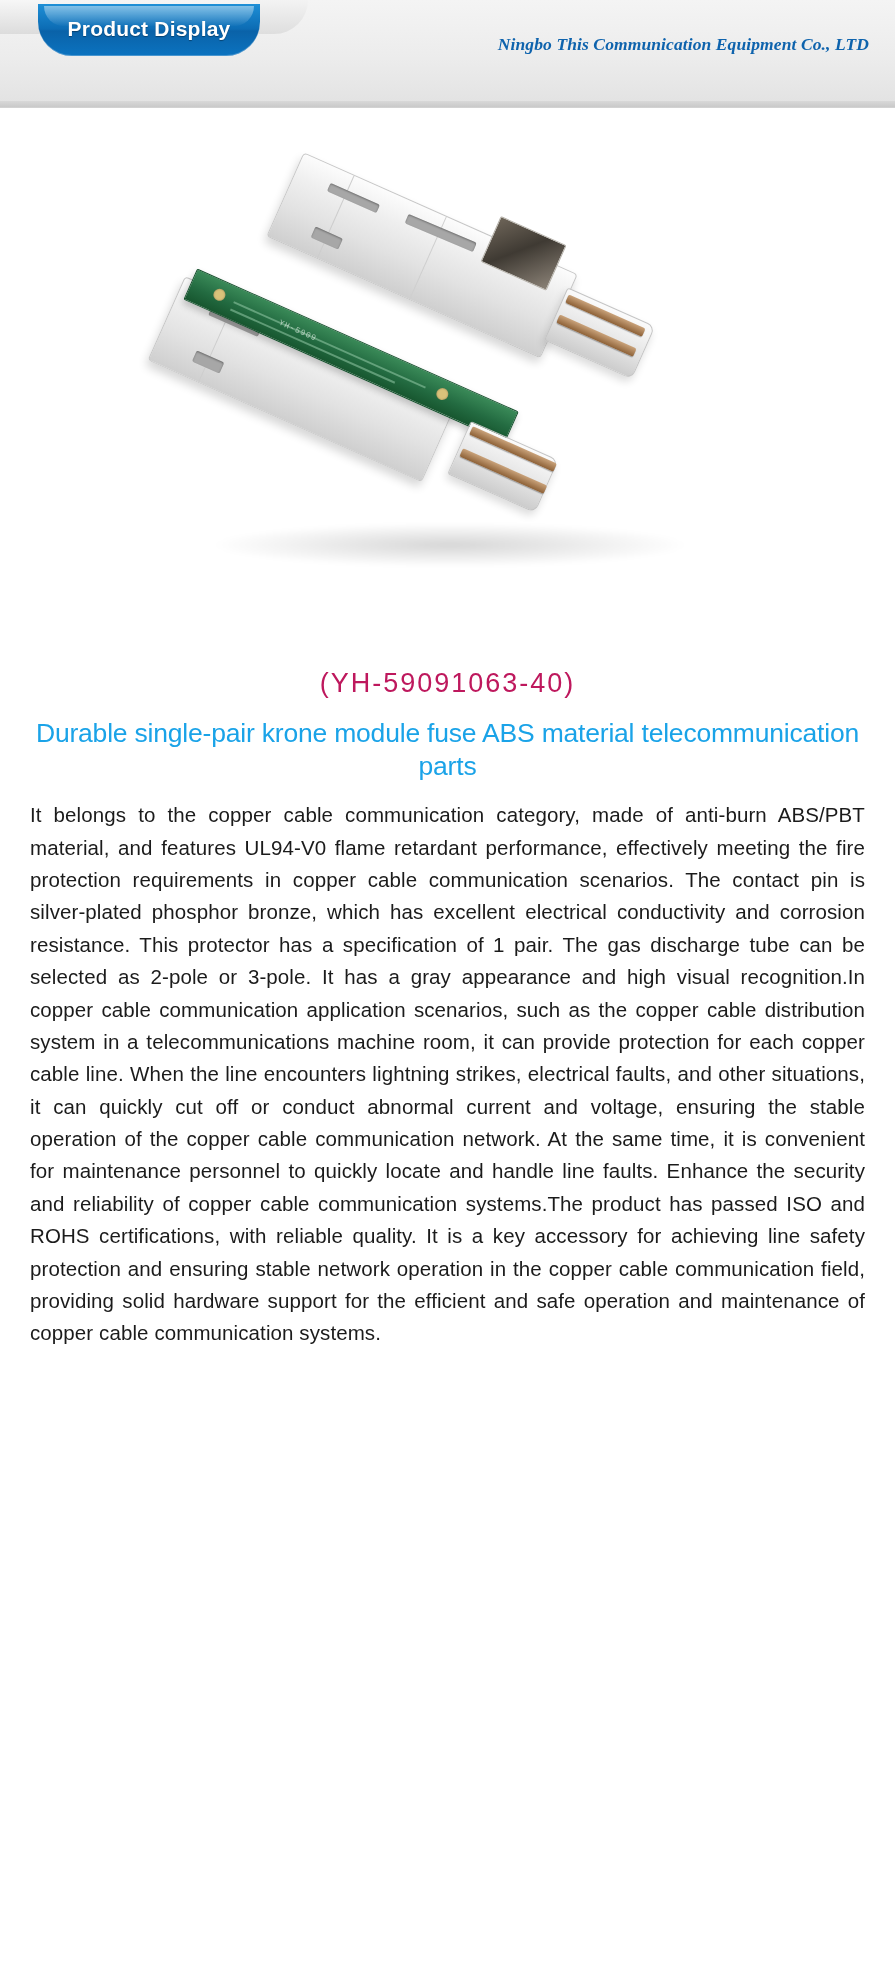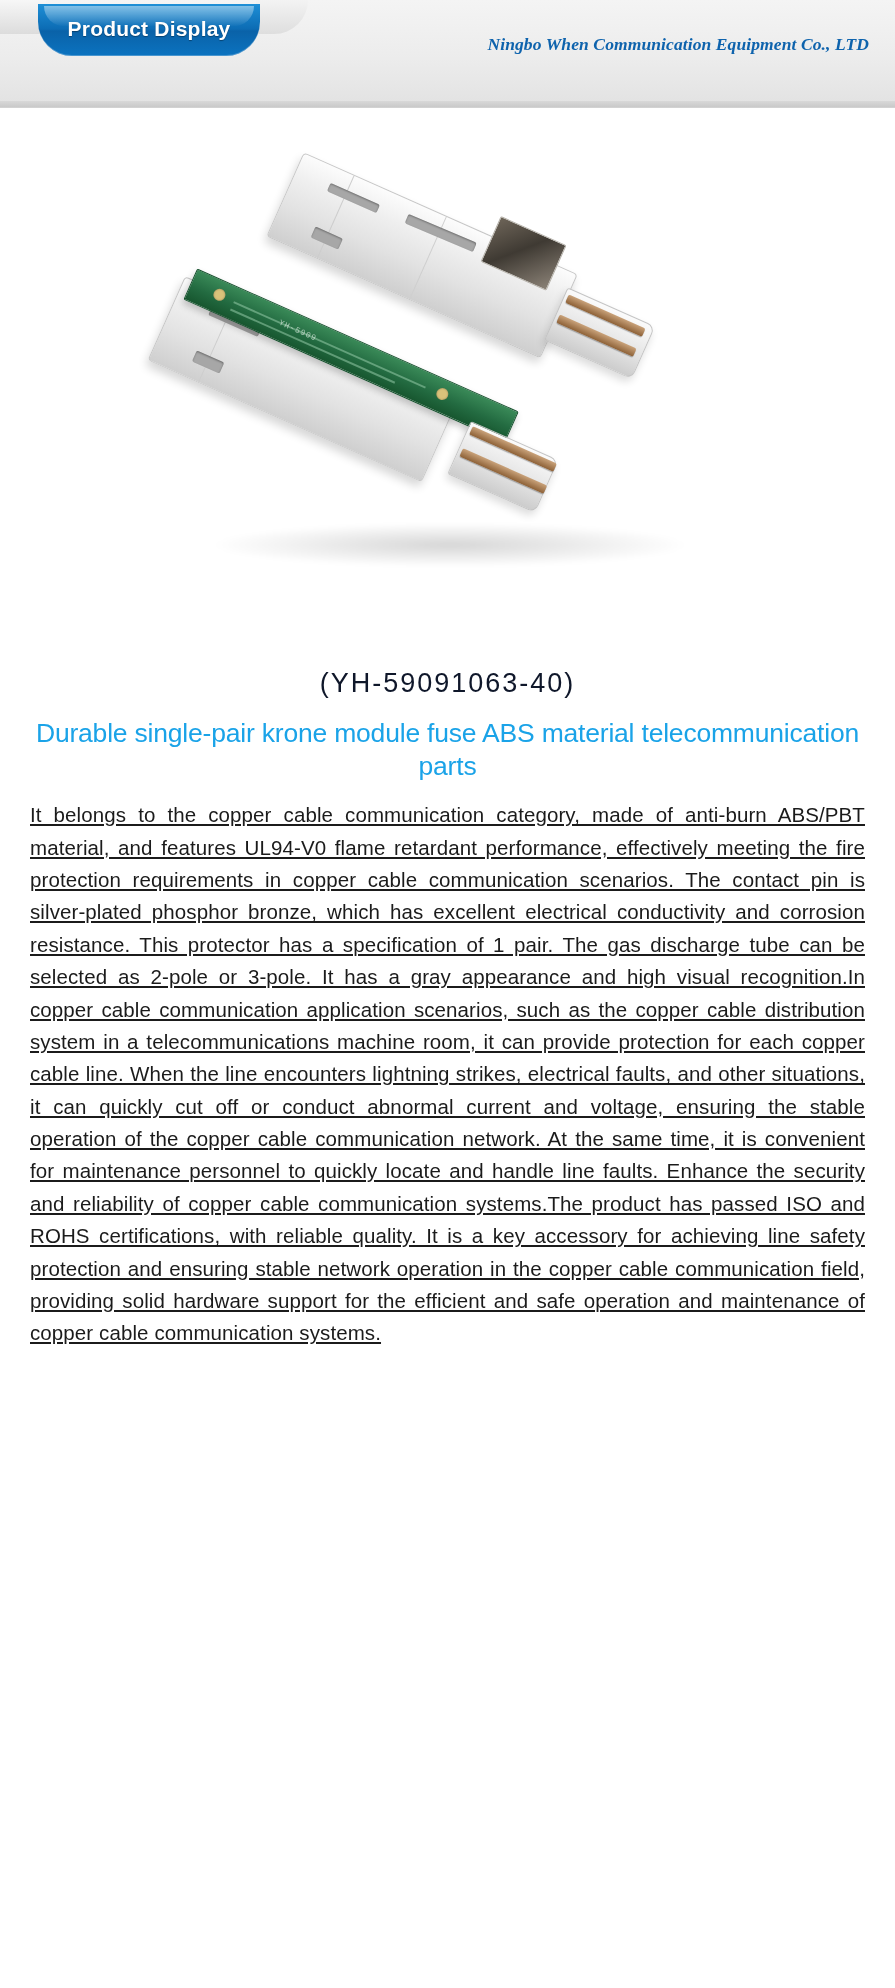--- a/index.html
+++ b/index.html
@@ -223,21 +223,21 @@
     top: 355px;
     width: 480px;
     height: 44px;
     background: radial-gradient(ellipse at center, rgba(0,0,0,.16), rgba(0,0,0,0) 70%);
     filter: blur(2px);
   }
 
   
   .model-code {
     text-align: center;
-    color: #0f172a;
+    color: #be185d;
     font-size: 27px;
     letter-spacing: 2px;
     margin: 0 0 18px 0;
     font-family: "Liberation Sans", sans-serif;
   }
   .product-title {
     color: #1aa3e8;
     font-size: 26.5px;
     font-weight: normal;
     line-height: 1.25;
@@ -246,33 +246,32 @@
     letter-spacing: -.2px;
   }
   .description {
     margin: 0 30px 24px 30px;
     font-size: 20.5px;
     line-height: 1.58;
     color: #1b1b1b;
     text-align: justify;
     text-justify: inter-word;
     letter-spacing: .1px;
-    text-decoration: underline;
   }
 </style>
 </head>
 <body>
 
 <div class="header">
   <div class="header-inner">
     <div class="tab-flare-left"></div>
     <div class="tab-flare-right"></div>
     <div class="tab-shape"></div>
     <div class="tab-label">Product Display</div>
-    <div class="company">Ningbo When Communication Equipment Co., LTD</div>
+    <div class="company">Ningbo This Communication Equipment Co., LTD</div>
   </div>
   <div class="header-rule"></div>
 </div>
 
 <div class="product-figure">
   <div class="photo-stage">
 
     <div class="shadow-blob"></div>
 
     <div class="part mod-top">

